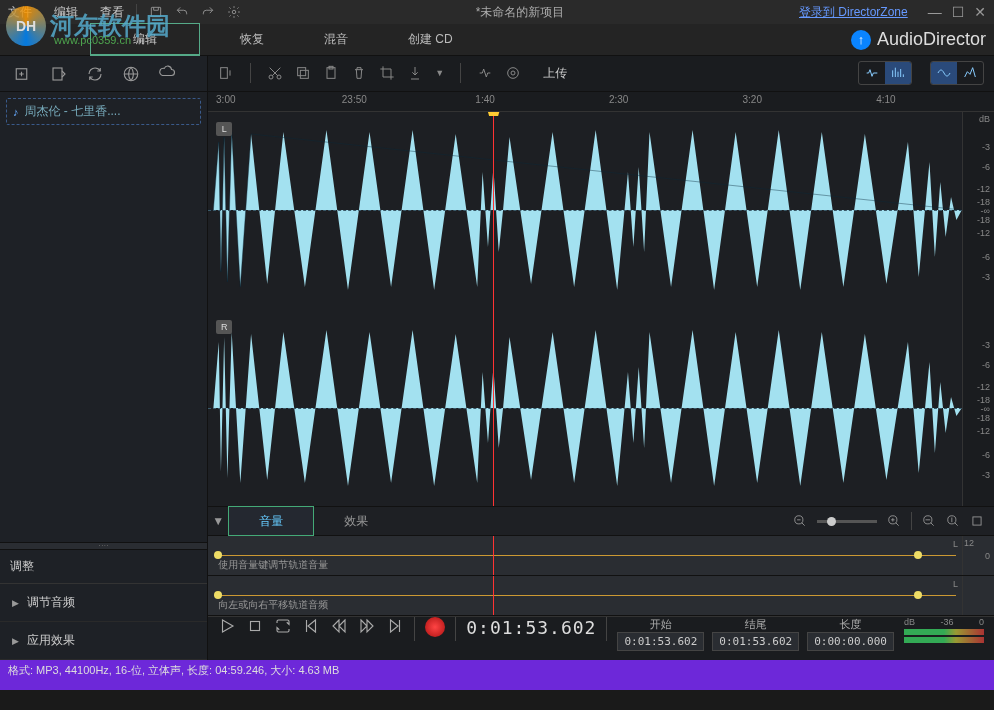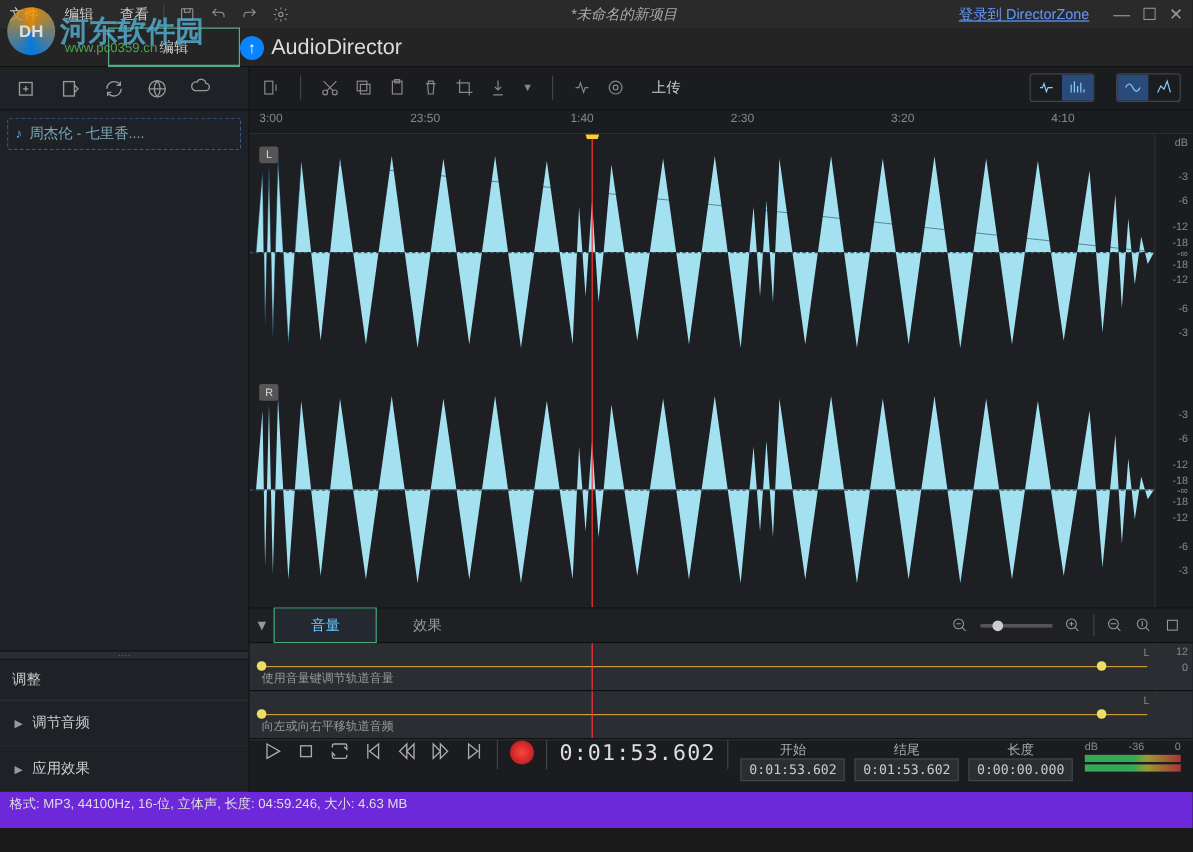--- a/index.html
+++ b/index.html
@@ -5,21 +5,21 @@
 * { margin: 0; padding: 0; box-sizing: border-box; font-family: "Microsoft YaHei", sans-serif; }
 body { background: #1a1a1a; color: #ccc; width: 994px; height: 710px; overflow: hidden; font-size: 12px; position: relative; }
 
 
 .titlebar { height: 24px; background: #2a2a2a; display: flex; align-items: center; padding: 0 8px; }
 .titlebar .menu { display: flex; gap: 22px; }
 .titlebar .menu span { color: #ccc; cursor: pointer; }
 .titlebar .divider { width: 1px; height: 16px; background: #444; margin: 0 12px; }
 .titlebar .tb-icons { display: flex; gap: 12px; align-items: center; }
 .titlebar .tb-icons svg { width: 14px; height: 14px; fill: none; stroke: #999; stroke-width: 1.5; cursor: pointer; }
-.titlebar .title { flex: 1; text-align: center; color: #aaa; font-style: italic; }
+.titlebar .title { flex: 1; text-align: center; color: #aaa; }
 .titlebar .link { color: #6699ff; text-decoration: underline; margin-right: 20px; cursor: pointer; }
 .titlebar .wincontrols { display: flex; gap: 10px; font-size: 14px; color: #999; }
 
 
 .moderow { height: 32px; background: #242424; display: flex; align-items: center; border-bottom: 1px solid #111; }
 .moderow .maintab { width: 110px; text-align: center; line-height: 30px; color: #ccc; cursor: pointer; }
 .moderow .maintab.active { border: 1px solid #5a8; border-bottom: 2px solid #5a8; }
 .moderow .subtabs { display: flex; gap: 60px; margin-left: 40px; flex: 1; }
 .moderow .subtabs span { color: #bbb; cursor: pointer; }
 .moderow .brand { display: flex; align-items: center; gap: 6px; margin-right: 8px; font-size: 18px; color: #ddd; }
@@ -150,20 +150,25 @@
   <a class="link">登录到 DirectorZone</a>
   <div class="wincontrols">
     <span>—</span>
     <span>☐</span>
     <span>✕</span>
   </div>
 </div>
 
 <div class="moderow">
   <div class="maintab active" style="margin-left:90px">编辑</div>
+  <div class="subtabs">
+    <span>恢复</span>
+    <span>混音</span>
+    <span>创建 CD</span>
+  </div>
   <div class="brand">
     <div class="circ">↑</div>
     <span>AudioDirector</span>
   </div>
 </div>
 
 <div class="main">
   <div class="left">
     <div class="toolrow">
       <svg viewBox="0 0 24 24">
@@ -360,21 +365,21 @@
     <div class="autotrack">
       <div class="lane">
         <div class="yline"></div>
         <div class="dot" style="left:6px"></div>
         <div class="dot" style="right:40px"></div>
         <div class="ylabel">使用音量键调节轨道音量</div>
         <div class="ph" style="left:37.8%"></div>
       </div>
       <span class="chlbl">L</span>
       <div class="scale">
-        <span style="position:absolute;right:4px;top:2px">12</span>
+        <span style="position:absolute;right:20px;top:2px">12</span>
         <span style="position:absolute;right:4px;top:15px">0</span>
 
       </div>
     </div>
     <div class="autotrack">
       <div class="lane">
         <div class="yline"></div>
         <div class="dot" style="left:6px"></div>
         <div class="dot" style="right:40px"></div>
         <div class="ylabel">向左或向右平移轨道音频</div>

